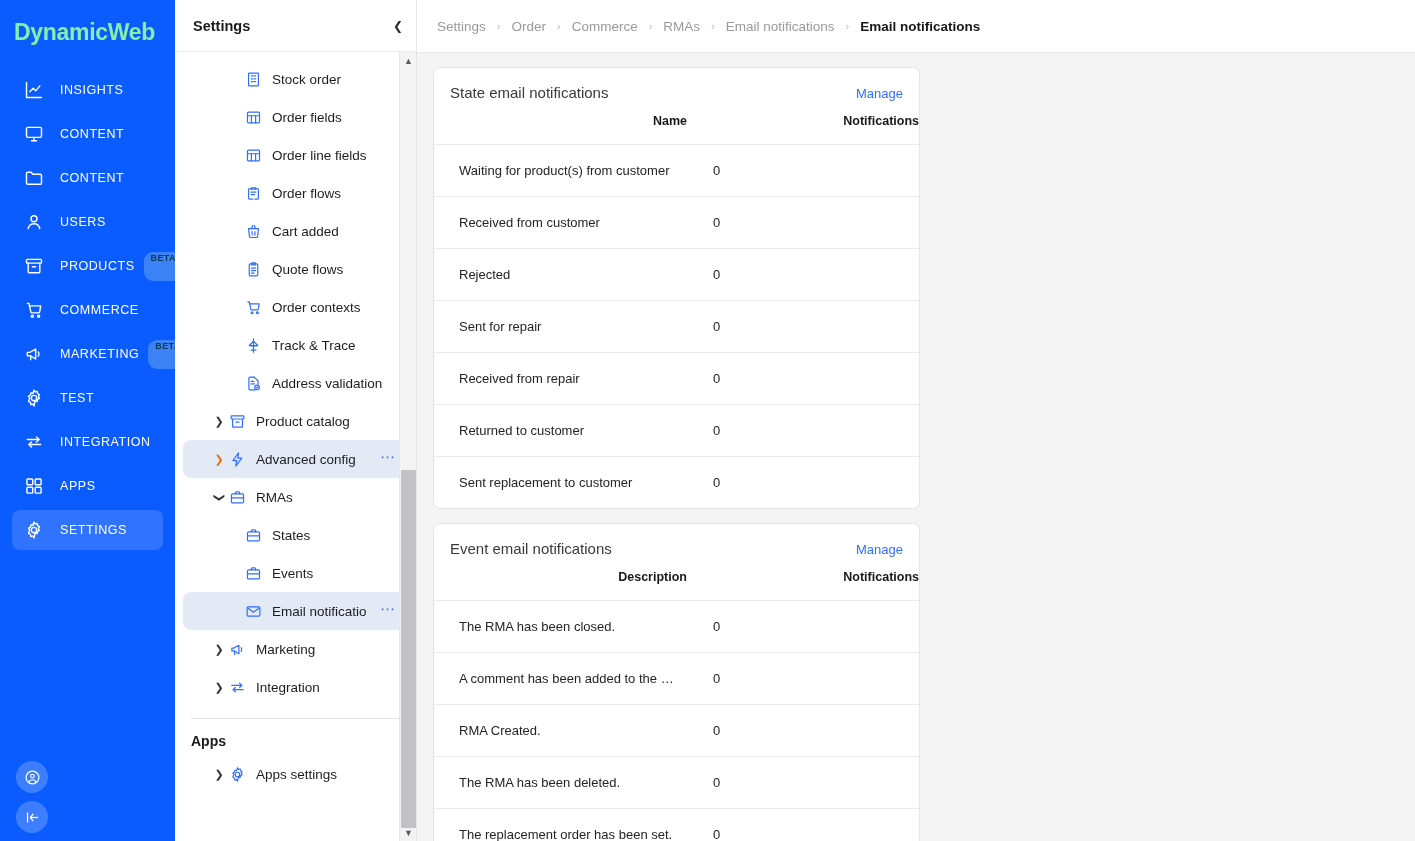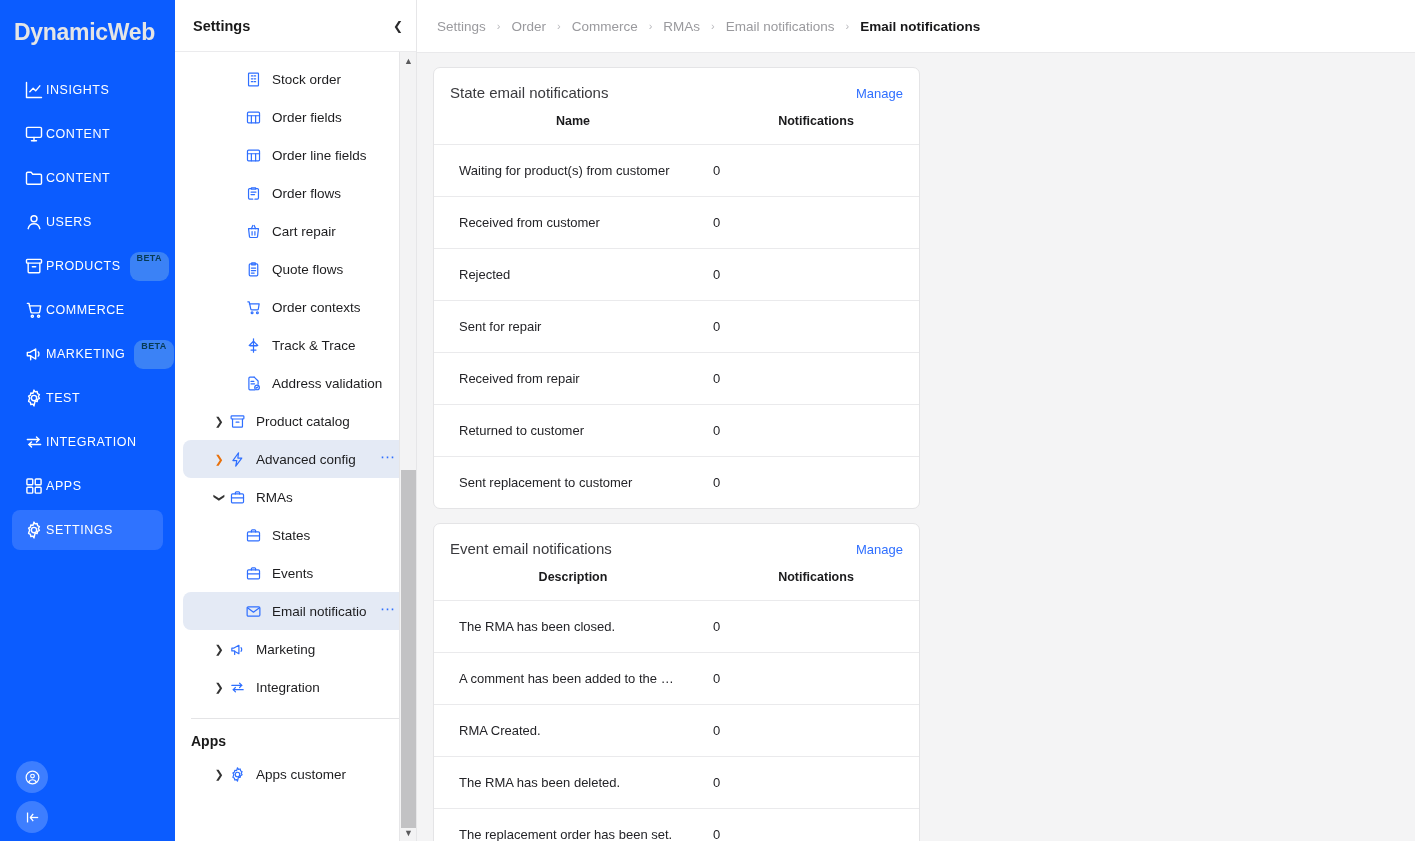--- a/index.html
+++ b/index.html
@@ -13,21 +13,21 @@
 
   
   .rail {
     width: 175px; height: 841px;
     background: #0b5cff;
     display: flex; flex-direction: column;
     flex: 0 0 175px;
     position: relative;
   }
   .brand {
-    color: #e5e5e5;
+    color: #86efac;
     font-size: 23px;
     font-weight: bold;
     letter-spacing: -0.3px;
     padding: 19px 0 0 14px;
     height: 62px;
   }
   .rail-nav { margin-top: 4px; }
   .rail-item {
     display: flex; align-items: center;
     height: 40px;
@@ -41,20 +41,21 @@
   .rail-ico {
     width: 24px; height: 24px;
     display: flex; align-items: center; justify-content: center;
     flex: 0 0 24px;
   }
   .rail-ico svg { display: block; }
   .rail-label {
     color: #ffffff;
     font-size: 12.5px;
     letter-spacing: 0.55px;
+    margin-left: 14px;
     white-space: nowrap;
   }
   .beta {
     background: #3b82f6;
     color: #063a55;
     font-size: 9px;
     font-weight: bold;
     letter-spacing: .4px;
     border-radius: 9px;
     padding: 2px 7px 18px;
@@ -204,21 +205,21 @@
   }
   .card-title {
     font-size: 15px; color: #3a3a3e;
   }
   .manage {
     margin-left: auto;
     font-size: 13px; color: #2f6fff; cursor: pointer;
   }
   table { width: 100%; border-collapse: collapse; }
   th {
-    text-align: center;
+    text-align: right;
     font-size: 12.5px; font-weight: bold; color: #1a1a1c;
     padding: 0 0 16px 25px;
   }
   th.col2, td.col2 { padding-left: 26px; }
   td {
     font-size: 13px; color: #242428;
     padding: 18px 0 18px 25px;
     border-top: 1px solid #eaeaec;
     white-space: nowrap; overflow: hidden;
   }
@@ -413,21 +414,21 @@
           </div>
           <div class="tree-item lvl2">
             <span class="tw empty">❯</span>
             <span class="t-ico">
               <svg width="17" height="17" viewBox="0 0 24 24" fill="none" stroke="#2f6fff" stroke-width="1.7" stroke-linecap="round" stroke-linejoin="round">
                 <path d="M5 8h14l-1.3 11.2A1.5 1.5 0 0116.2 20.5H7.8a1.5 1.5 0 01-1.5-1.3z"></path>
                 <path d="M9 8l2-4.5M15 8l-2-4.5"></path>
                 <path d="M10 12v5M14 12v5"></path>
               </svg>
             </span>
-            <span class="t-label">Cart repair</span>
+            <span class="t-label">Cart added</span>
           </div>
           <div class="tree-item lvl2">
             <span class="tw empty">❯</span>
             <span class="t-ico">
               <svg width="17" height="17" viewBox="0 0 24 24" fill="none" stroke="#2f6fff" stroke-width="1.7" stroke-linecap="round" stroke-linejoin="round">
                 <rect x="6" y="4" width="12" height="17" rx="1.5"></rect>
                 <path d="M9.5 2.5h5v3h-5z"></path>
                 <path d="M9 10h6M9 13.5h6M9 17h4"></path>
               </svg>
             </span>
@@ -562,21 +563,21 @@
       <div class="sec-title">Apps</div>
       <div id="apps-list">
           <div class="tree-item lvl1">
             <span class="tw">❯</span>
             <span class="t-ico">
               <svg width="17" height="17" viewBox="0 0 24 24" fill="none" stroke="#2f6fff" stroke-width="1.7" stroke-linecap="round" stroke-linejoin="round">
                 <circle cx="12" cy="12" r="3.2"></circle>
                 <path d="M12 2.5l1.3 2.2 2.5-.5.5 2.5 2.2 1.3-1.3 2.2 1.3 2.2-2.2 1.3-.5 2.5-2.5-.5L12 21.5l-1.3-2.2-2.5.5-.5-2.5-2.2-1.3L6.8 12 5.5 9.8l2.2-1.3.5-2.5 2.5.5z"></path>
               </svg>
             </span>
-            <span class="t-label">Apps customer</span>
+            <span class="t-label">Apps settings</span>
           </div>
         </div>
     </div>
     <div class="sb">
       <div class="sb-arrow">▲</div>
       <div class="sb-thumb"></div>
       <div class="sb-arrow bot">▼</div>
     </div>
   </div>
 

